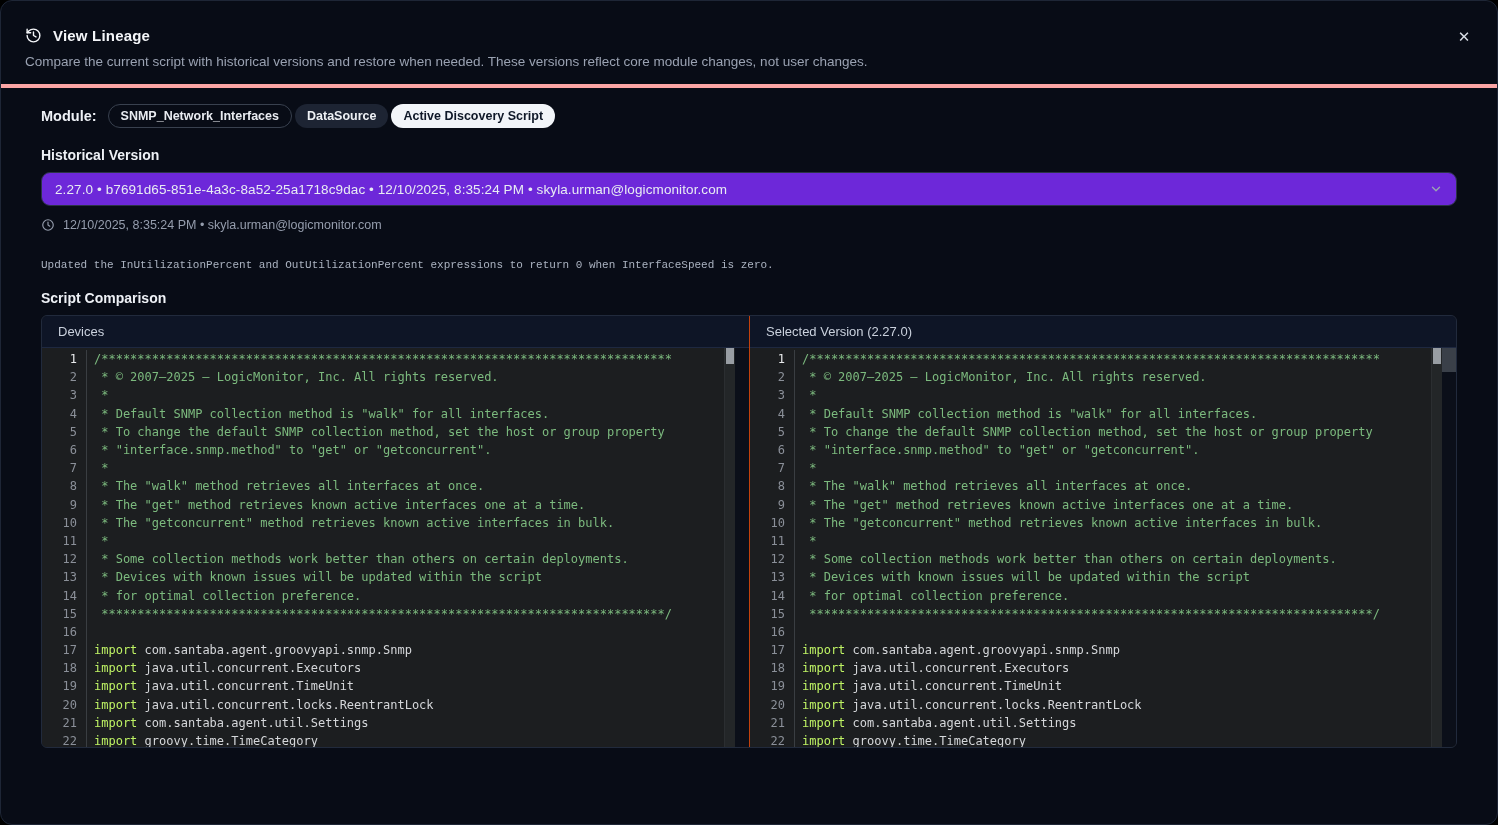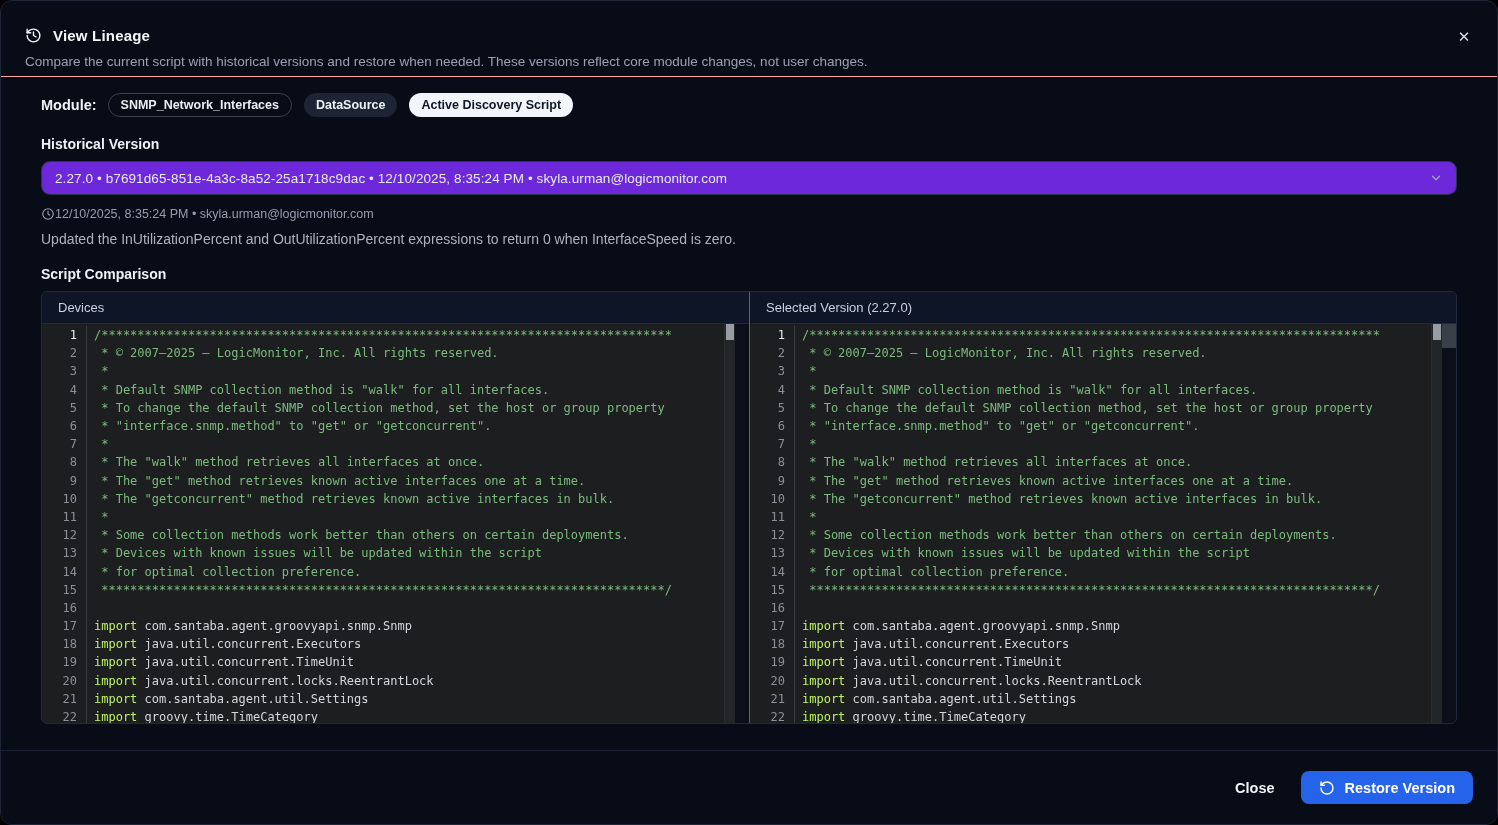--- a/index.html
+++ b/index.html
@@ -8,21 +8,21 @@
 
   .modal {
     position: absolute; inset: 0;
     background: #080c16;
     border: 1px solid #1e2636;
     border-radius: 12px;
     overflow: hidden;
   }
 
   
-  .modal-header { padding: 26px 24px 7px; border-bottom: 1px solid #fca5a5; position: relative; }
+  .modal-header { padding: 26px 24px 15px; border-bottom: 4px solid #fca5a5; position: relative; }
   .title-row { display: flex; align-items: center; gap: 11px; }
   .title { font-size: 15px; font-weight: 700; color: #f4f6f9; letter-spacing: .2px; }
   .subtitle { margin-top: 10px; font-size: 13.5px; color: #9aa2b2; }
   .icon { display: inline-flex; align-items: center; justify-content: center; }
   .close-btn {
     position: absolute; top: 24px; right: 22px;
     background: none; border: none; cursor: pointer;
     color: #d8dde5; font-size: 15px; line-height: 1;
     width: 22px; height: 22px;
   }
@@ -44,22 +44,22 @@
 
   .version-select {
     margin-top: 9px; height: 34px; width: 100%;
     background: #6d28d9; border: 1px solid #2c3446; border-radius: 9px;
     display: flex; align-items: center; padding: 0 13px;
     color: #e8ecf3; font-size: 13.5px; cursor: pointer;
   }
   .version-select .select-value { flex: 1; font-weight: 500; letter-spacing: .1px; }
   .chev { color: #9aa2b2; }
 
-  .timestamp-row { margin-top: 12px; display: flex; align-items: center; gap: 0; color: #959dad; font-size: 12.5px; }
-  .change-note { margin-top: 10px; font-size: 14px; color: #abb3c1; }
+  .timestamp-row { margin-top: 12px; display: flex; align-items: center; gap: 8px; color: #959dad; font-size: 12.5px; }
+  .change-note { margin-top: 27px; font-size: 11px; color: #abb3c1; font-family: Liberation Mono, monospace; }
 
   
   .compare {
     margin-top: 9px; height: 433px; width: 100%;
     border: 1px solid #212a3c; border-radius: 6px;
     display: flex; overflow: hidden; background: #1c1e20;
   }
   .pane { width: 50%; display: flex; flex-direction: column; position: relative; }
   .pane + .pane { border-left: 1px solid #c2410c; }
   .pane-header {
@@ -118,21 +118,21 @@
       <span class="title">View Lineage</span>
     </div>
     <div class="subtitle">Compare the current script with historical versions and restore when needed. These versions reflect core module changes, not user changes.</div>
     <button class="close-btn">✕</button>
   </div>
 
   <div class="modal-body">
 
     <div class="module-row">
       <span class="module-label">Module:</span>
-      <span id="badges" style="display:flex;gap:12px;justify-content:space-between;">
+      <span id="badges" style="display:flex;gap:3px;justify-content:space-between;">
           <span class="badge badge--outline">SNMP_Network_Interfaces</span>
           <span class="badge badge--filled">DataSource</span>
           <span class="badge badge--light">Active Discovery Script</span>
         </span>
     </div>
 
     <div class="section-label">Historical Version</div>
 
     <div class="version-select">
       <span class="select-value">2.27.0 • b7691d65-851e-4a3c-8a52-25a1718c9dac • 12/10/2025, 8:35:24 PM • skyla.urman@logicmonitor.com</span>
@@ -355,26 +355,14 @@
           <div class="gap-strip"></div>
           <div class="vscroll">
               <div class="vthumb"></div>
             </div>
           <div class="outer-thumb"></div>
         </div>
       </div>
     </div>
   </div>
 
-  <div class="modal-footer">
-    <button class="btn-ghost">Close</button>
-    <button class="btn-primary">
-      <span class="icon">
-        <svg width="16" height="16" viewBox="0 0 24 24" fill="none" stroke="#ffffff" stroke-width="2.2" stroke-linecap="round" stroke-linejoin="round">
-          <path d="M3 12a9 9 0 1 0 9-9 9.75 9.75 0 0 0-6.74 2.74L3 8"></path>
-          <path d="M3 3v5h5"></path>
-        </svg>
-      </span>
-      <span>Restore Version</span>
-    </button>
-  </div>
 
 </div>
 
 </body></html>

